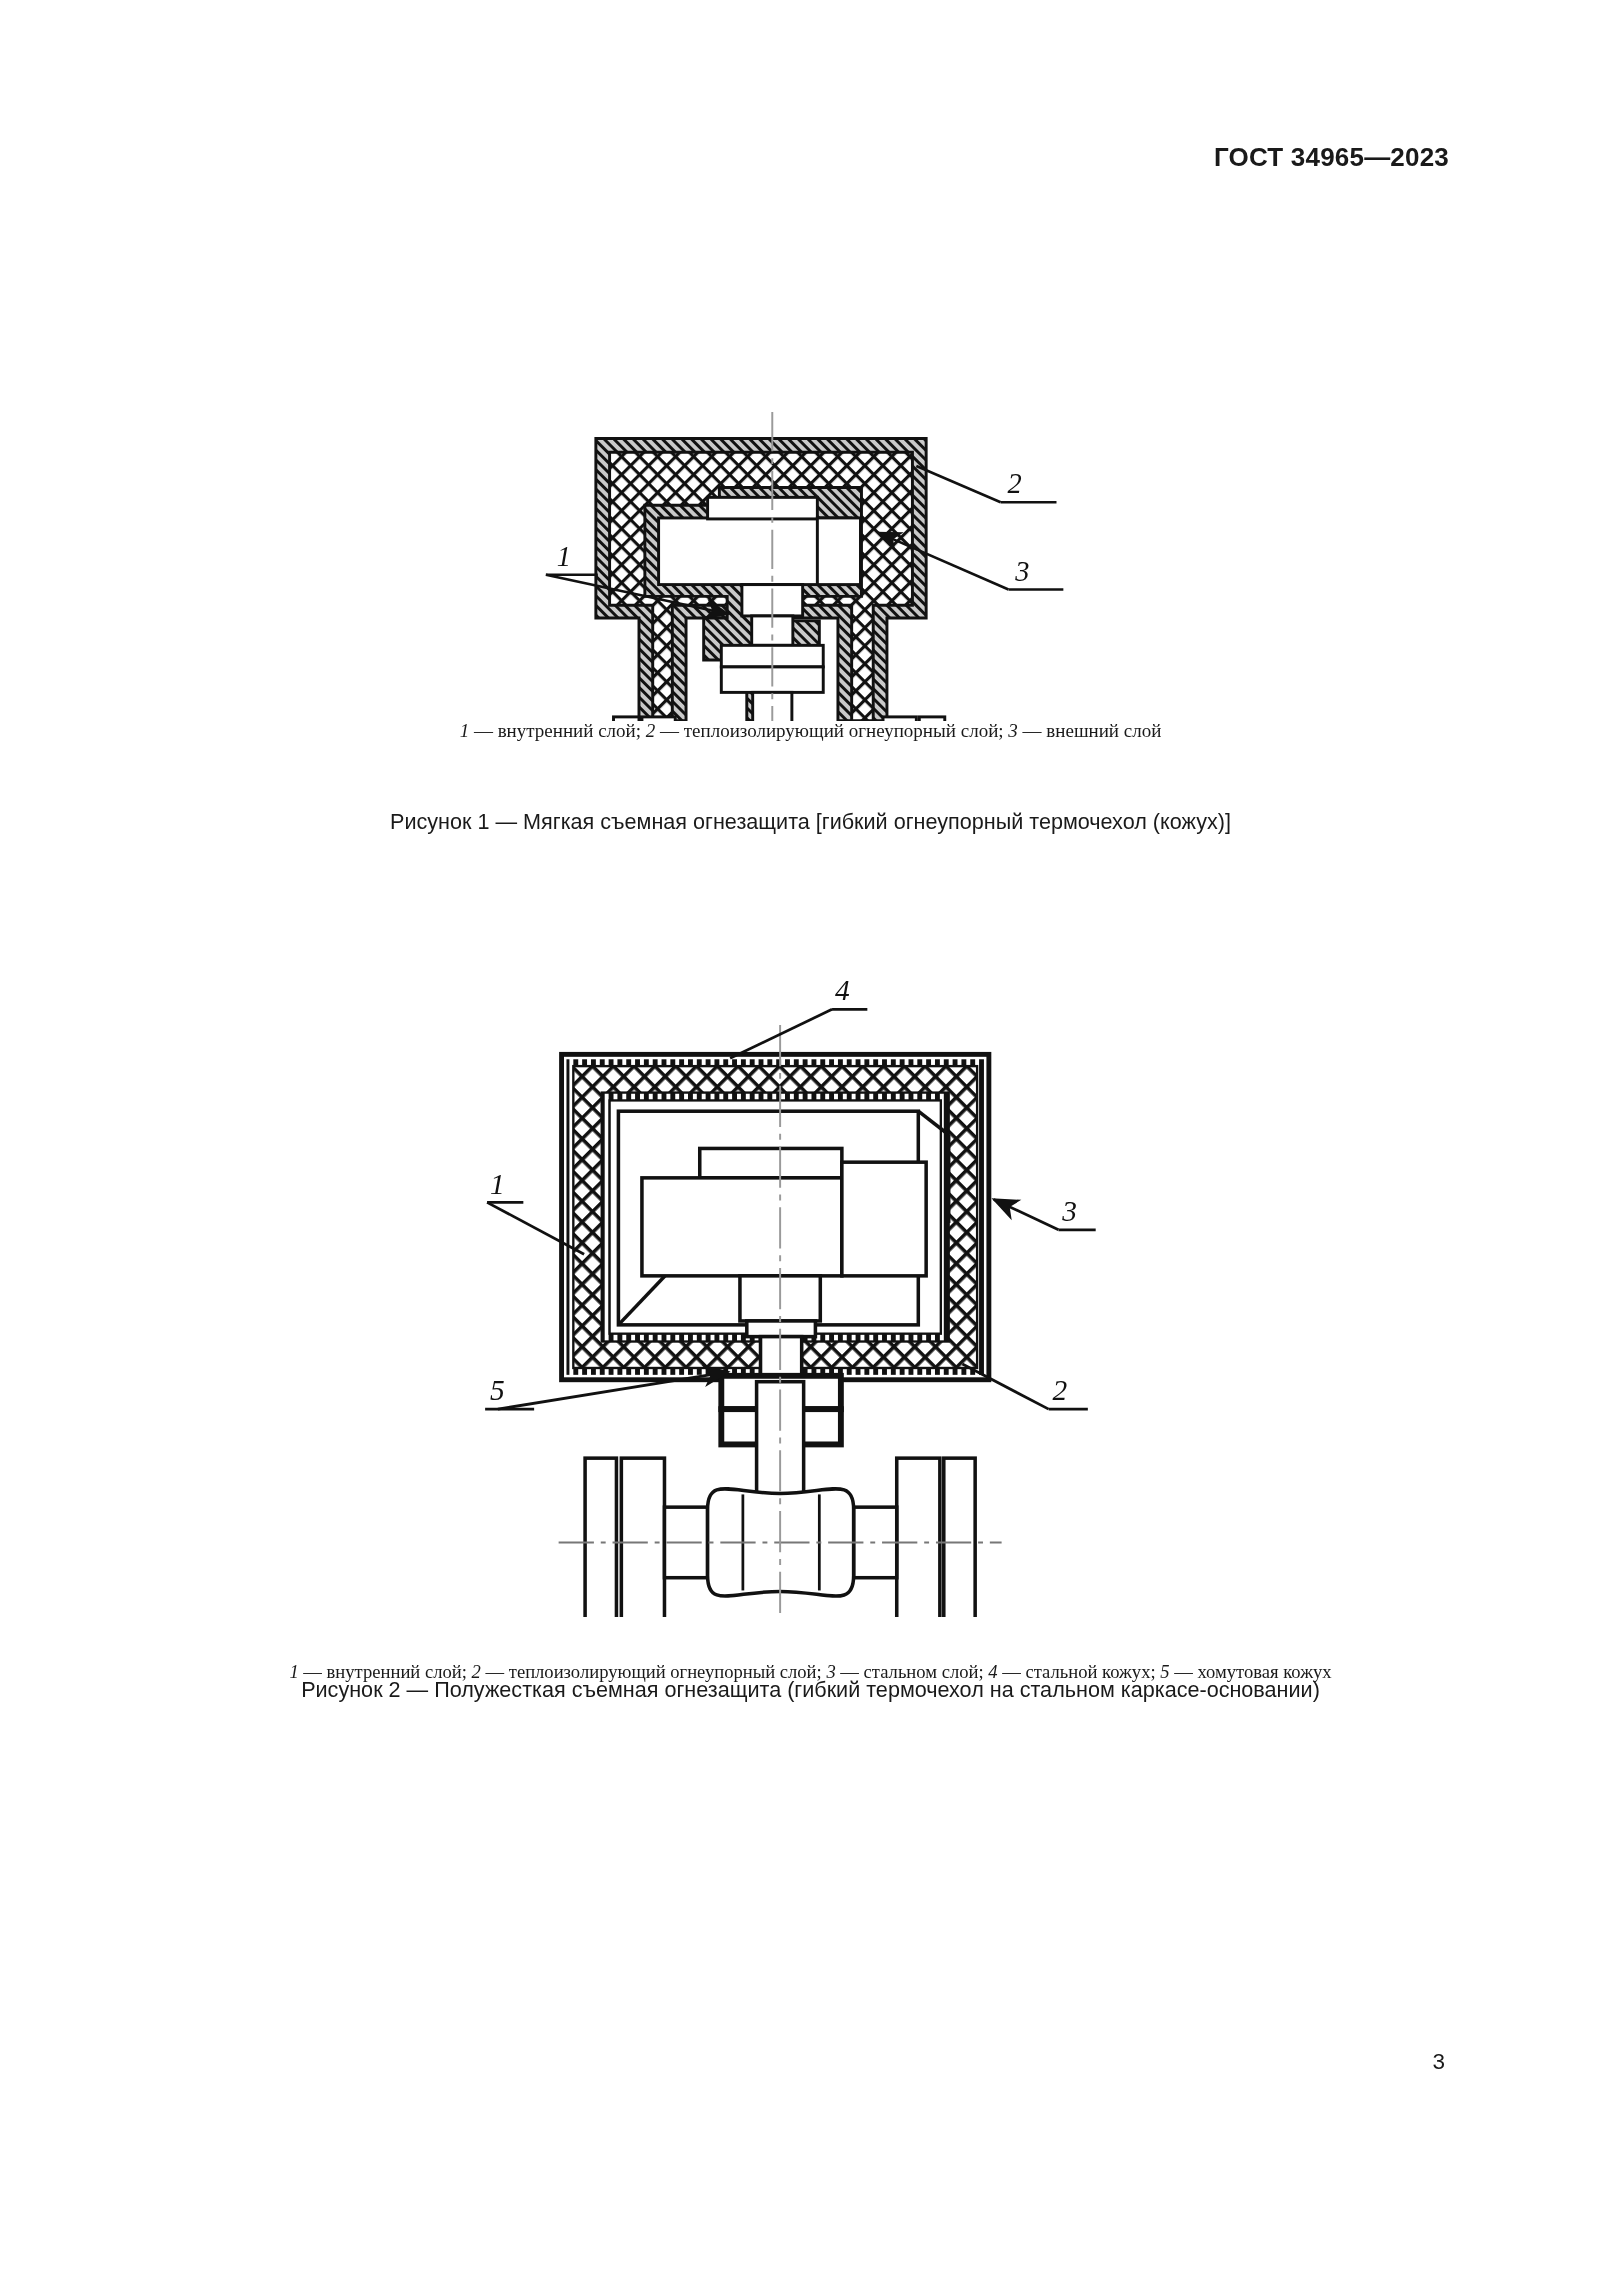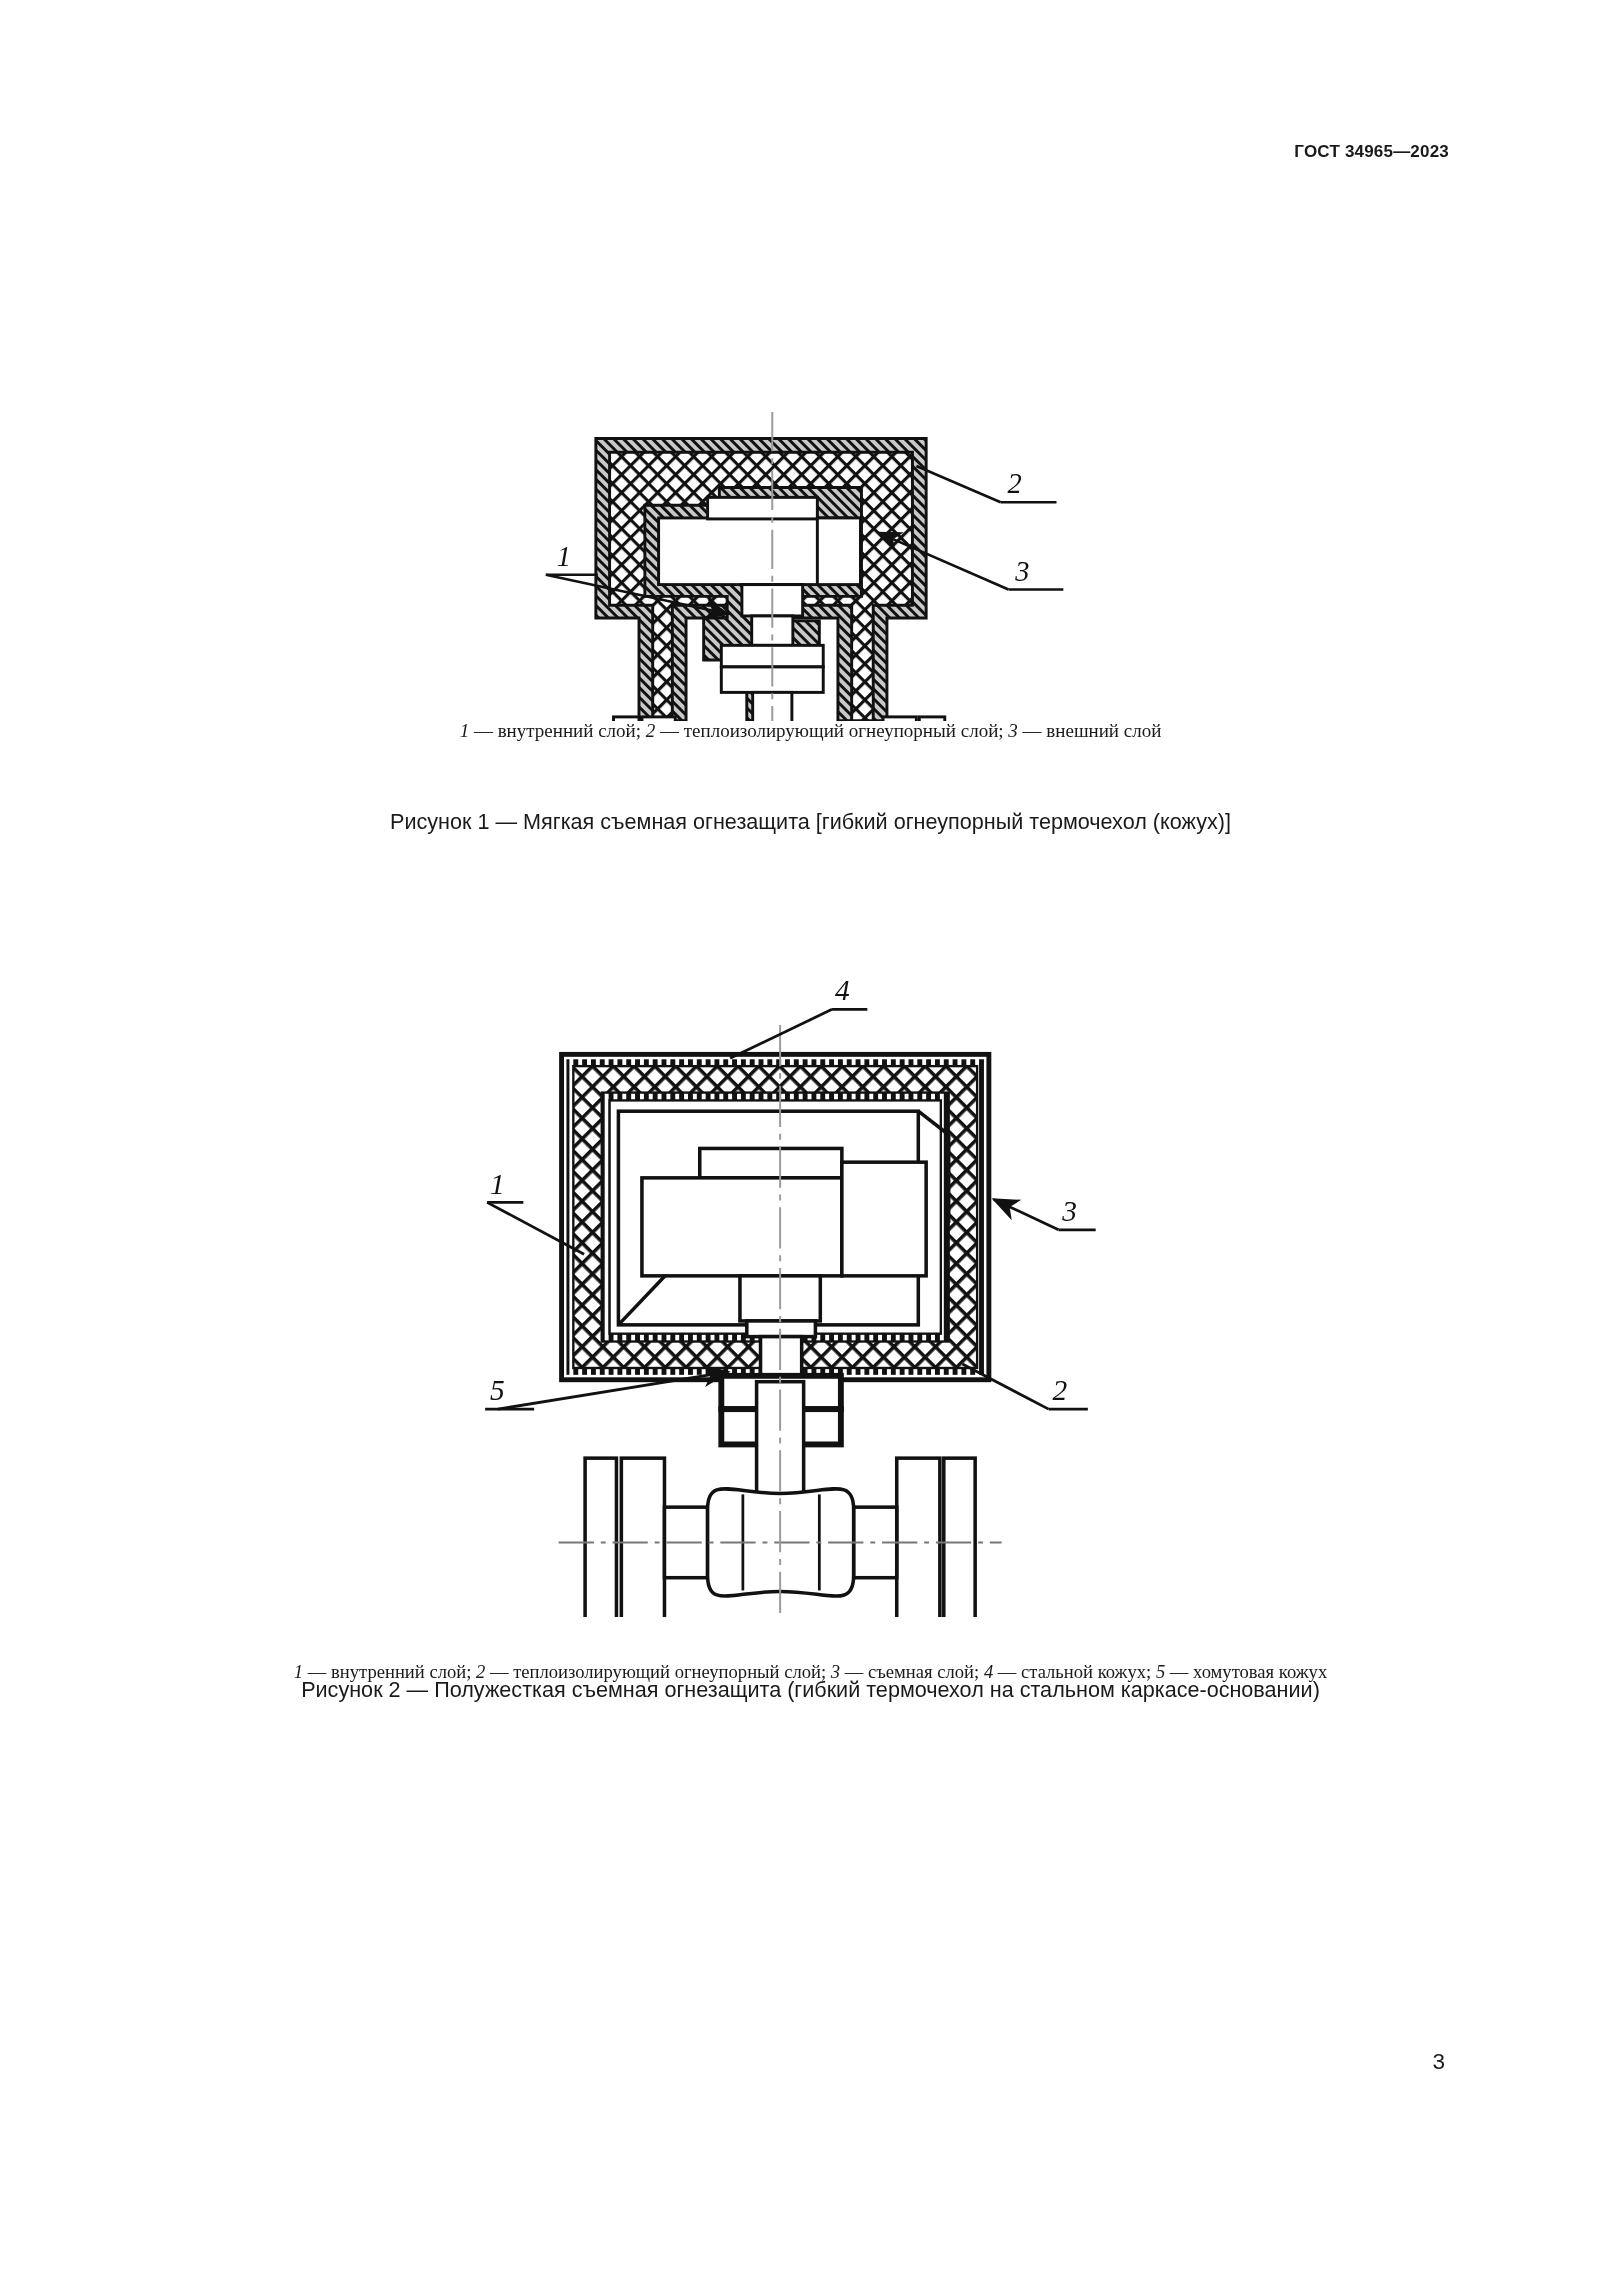--- a/index.html
+++ b/index.html
@@ -22,21 +22,21 @@
     width: 1621px;
     height: 2293px;
     background: #fff;
   }
 
   
   .doc-header {
     position: absolute;
     top: 142px;
     right: 172px;
-    font-size: 17px;
+    font-size: 26px;
     font-weight: bold;
     letter-spacing: 0.2px;
     white-space: nowrap;
   }
 
   
   .figure-block {
     position: absolute;
     left: 0;
     width: 1621px;
@@ -316,21 +316,21 @@
         <g>
           <line x1="1070" y1="448" x2="982" y2="402" stroke="#111" stroke-width="2.8"></line>
           <line x1="1070" y1="448" x2="1110" y2="448" stroke="#111" stroke-width="2.8"></line>
           <text x="1074" y="439" font-size="30" font-style="italic" fill="#111">2</text>
         </g>
       </svg>
     </div>
   </div>
 
   <div class="fig-legend" id="figure-2-legend">
-    <span class="num">1</span><span> — </span><span>внутренний слой; </span><span class="num">2</span><span> — </span><span>теплоизолирующий огнеупорный слой; </span><span class="num">3</span><span> — </span><span>съемная слой; </span><span class="num">4</span><span> — </span><span>стальной кожух; </span><span class="num">5</span><span> — </span><span>хомутовая кожух</span>
+    <span class="num">1</span><span> — </span><span>внутренний слой; </span><span class="num">2</span><span> — </span><span>теплоизолирующий огнеупорный слой; </span><span class="num">3</span><span> — </span><span>стальном слой; </span><span class="num">4</span><span> — </span><span>стальной кожух; </span><span class="num">5</span><span> — </span><span>хомутовая кожух</span>
   </div>
 
   <div class="fig-caption" id="figure-2-caption">Рисунок 2 — Полужесткая съемная огнезащита (гибкий термочехол на стальном каркасе-основании)</div>
 
   <div class="page-number">3</div>
 
 </div>
 
 
 </body></html>

